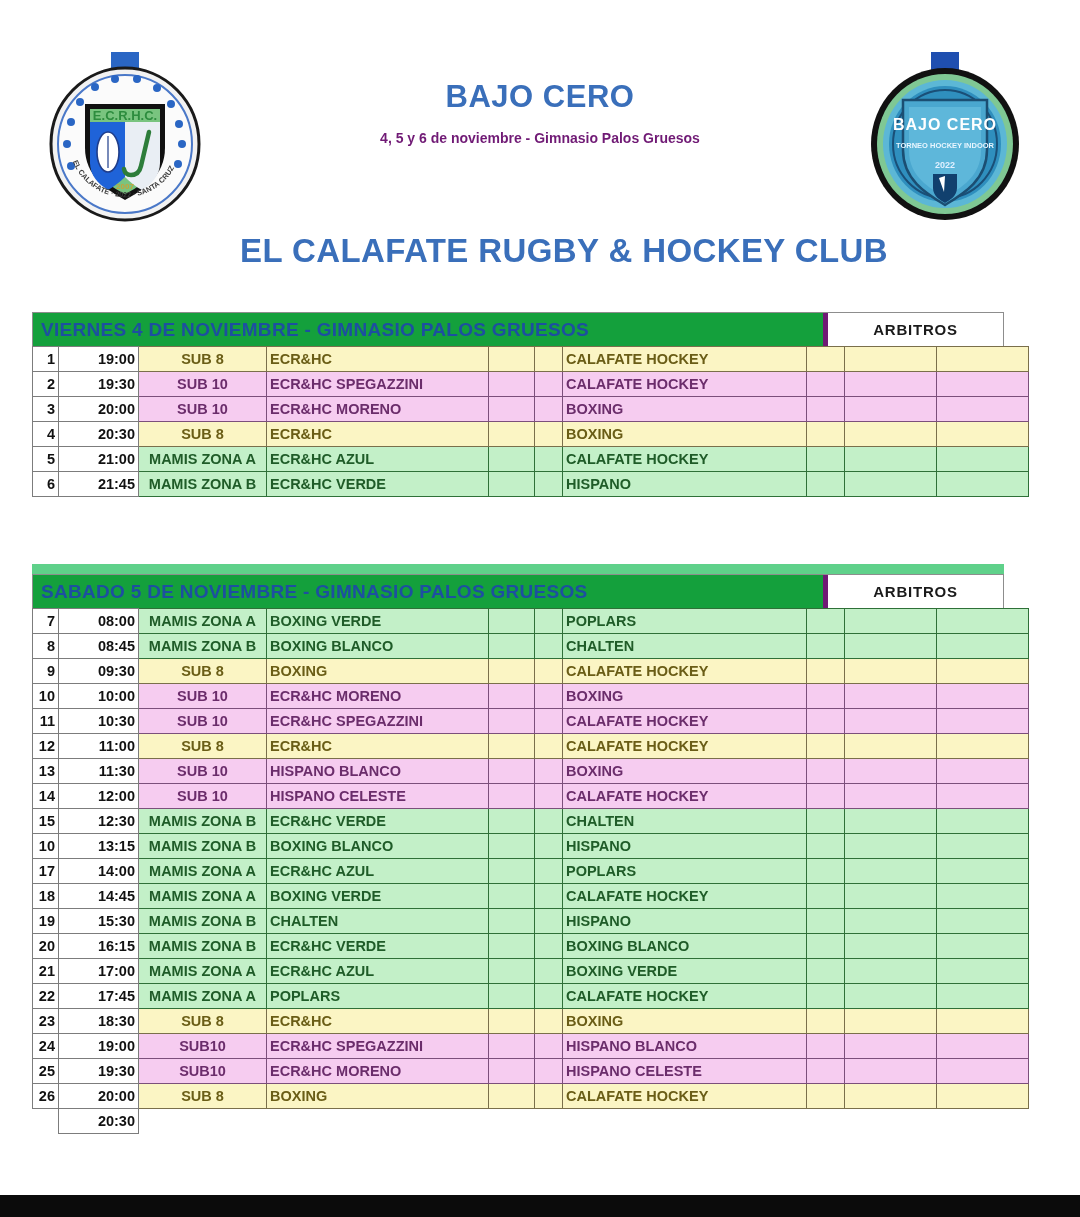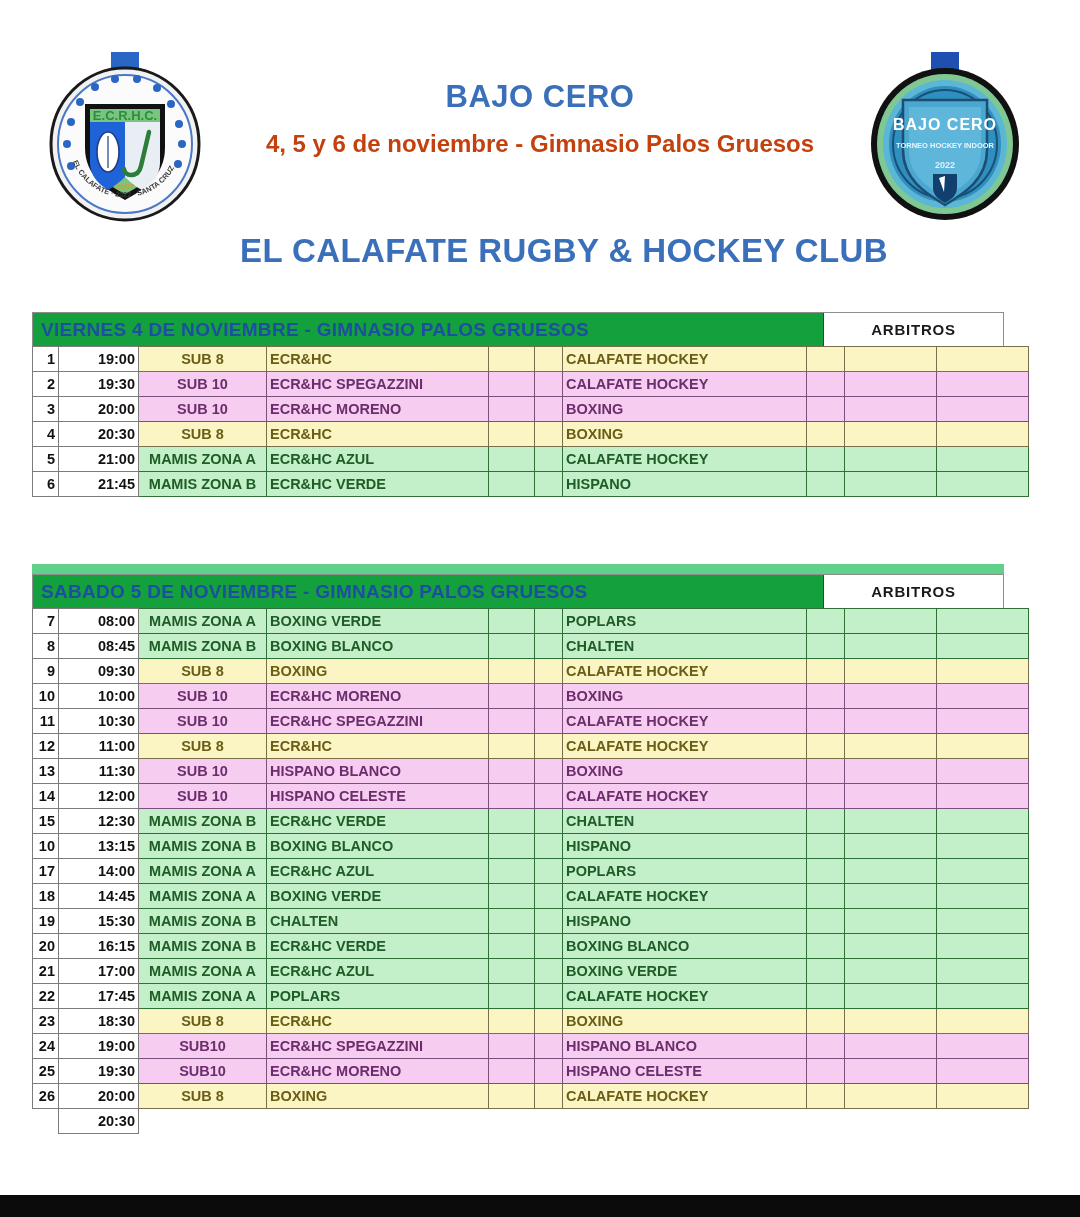--- a/index.html
+++ b/index.html
@@ -53,23 +53,23 @@
   .title-sub {
     color: #3a6fba;
     font-weight: bold;
     font-size: 30px;
     letter-spacing: 0.2px;
     line-height: 1.3;
     margin: 4px 0 0 0;
     white-space: nowrap;
   }
   .title-dates {
-    color: #c2410c;
+    color: #701a75;
     font-weight: bold;
-    font-size: 24px;
+    font-size: 14px;
     margin: 14px 0 0 0;
     white-space: nowrap;
   }
   .club-name {
     position: absolute;
     left: 16px;
     right: 0;
     top: 232px;
     text-align: center;
     color: #3a6fba;
@@ -111,21 +111,21 @@
     display: flex;
     align-items: center;
     padding-left: 8px;
     box-sizing: border-box;
     overflow: hidden;
     white-space: nowrap;
   }
   .day-header-ref {
     flex: 1 1 auto;
     background: #ffffff;
-    border-left: 1px solid #701a75;
+    border-left: 5px solid #701a75;
     color: #1a1a1a;
     font-weight: bold;
     font-size: 15px;
     letter-spacing: 0.8px;
     display: flex;
     align-items: center;
     justify-content: center;
     box-sizing: border-box;
   }
 

